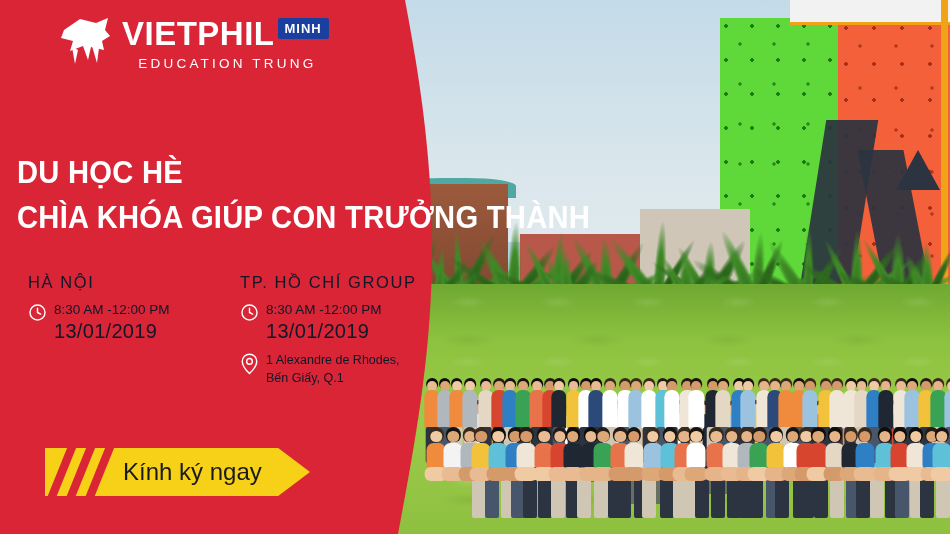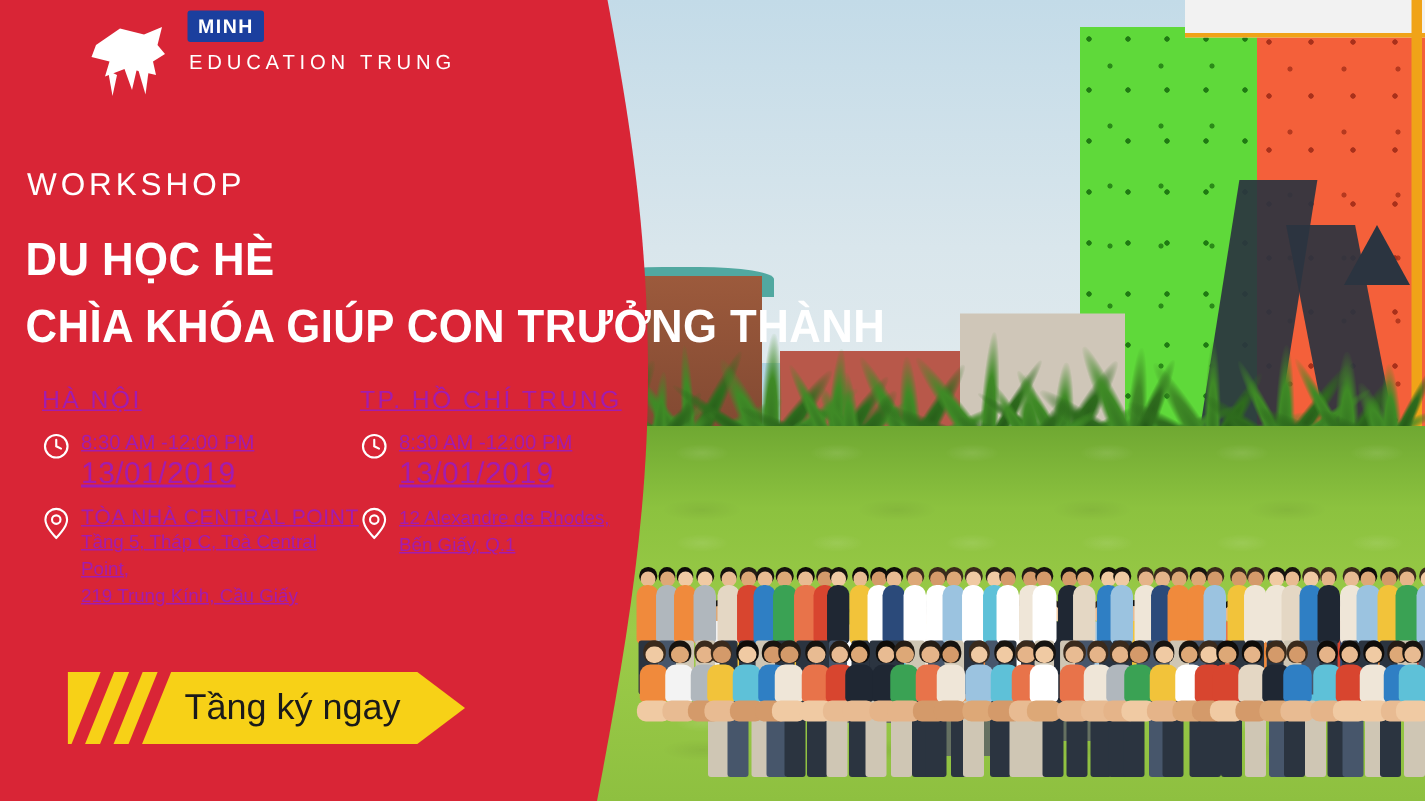--- a/index.html
+++ b/index.html
@@ -206,21 +206,21 @@
   }
   .h2 {
     position: absolute; left: 17px; top: 200px;
     font-size: 31px; font-weight: 700; color: #ffffff;
     letter-spacing: 0.3px; transform: scaleX(.94); transform-origin: left center;
     white-space: nowrap;
   }
 
   
   .venues { position: absolute; left: 0; top: 258px; width: 430px; }
-  .venue { position: absolute; top: 0; color: #a21caf; text-decoration: underline; }
+  .venue { position: absolute; top: 15px; color: #0f172a; }
   .venue.hanoi { left: 28px; width: 205px; }
   .venue.hcm   { left: 240px; width: 200px; }
   .venue-city {
     font-size: 16.5px; font-weight: 400; letter-spacing: 1.6px;
     margin-bottom: 9px; white-space: nowrap;
   }
   .vrow { display: flex; align-items: flex-start; margin-bottom: 8px; }
   .vicon { width: 26px; flex: 0 0 26px; padding-top: 2px; }
   .vicon svg { display: block; }
   .vtext { flex: 1; }
@@ -1210,92 +1210,79 @@
   <div class="logo">
     <div class="logo-mark">
       <svg width="58" height="52" viewBox="0 0 58 52" aria-hidden="true">
         <path fill="#ffffff" d="M6,16 L22,5 L38,9 L50,4 L47,16 L52,22 L44,27 L46,36 L33,33 L30,46 L25,32 L12,37 L15,27 L3,24 Z"></path>
         <path fill="#ffffff" d="M14,33 L20,36 L17,50 Z"></path>
         <path fill="#ffffff" d="M34,32 L41,34 L39,49 Z"></path>
       </svg>
     </div>
     <div class="logo-text-wrap">
       <div class="logo-row">
+        <div class="logo-word">VIETPHIL</div>
         <div class="logo-badge">MINH</div>
       </div>
       <div class="logo-sub">EDUCATION TRUNG</div>
     </div>
   </div>
 
-  <div class="workshop">WORKSHOP</div>
   <div class="h1">DU HỌC HÈ</div>
   <div class="h2">CHÌA KHÓA GIÚP CON TRƯỞNG THÀNH</div>
 
   <div class="venues">
 
     <div class="venue hanoi">
       <div class="venue-city">HÀ NỘI</div>
       <div class="vrow">
         <div class="vicon">
           <svg width="19" height="19" viewBox="0 0 24 24" aria-hidden="true">
             <circle cx="12" cy="12" r="9.5" fill="none" stroke="#ffffff" stroke-width="1.8"></circle>
             <path d="M12 6.5 L12 12 L16 14" fill="none" stroke="#ffffff" stroke-width="1.8" stroke-linecap="round"></path>
           </svg>
         </div>
         <div class="vtext">
           <div class="vtime">8:30 AM -12:00 PM</div>
           <div class="vdate">13/01/2019</div>
         </div>
       </div>
-      <div class="vrow">
-        <div class="vicon">
-          <svg width="19" height="22" viewBox="0 0 24 28" aria-hidden="true">
-            <path d="M12 1.6 C6.9 1.6 2.8 5.7 2.8 10.8 C2.8 17.4 12 26.2 12 26.2 C12 26.2 21.2 17.4 21.2 10.8 C21.2 5.7 17.1 1.6 12 1.6 Z" fill="none" stroke="#ffffff" stroke-width="1.8"></path>
-            <circle cx="12" cy="10.7" r="3.6" fill="none" stroke="#ffffff" stroke-width="1.8"></circle>
-          </svg>
-        </div>
-        <div class="vtext">
-          <div class="vplace-name">TÒA NHÀ CENTRAL POINT</div>
-          <div class="vplace-addr">Tầng 5, Tháp C, Toà Central Point,</div>
-          <div class="vplace-addr">219 Trung Kính, Cầu Giấy</div>
-        </div>
-      </div>
     </div>
 
     <div class="venue hcm">
-      <div class="venue-city">TP. HỒ CHÍ TRUNG</div>
+      <div class="venue-city">TP. HỒ CHÍ GROUP</div>
       <div class="vrow">
         <div class="vicon">
           <svg width="19" height="19" viewBox="0 0 24 24" aria-hidden="true">
             <circle cx="12" cy="12" r="9.5" fill="none" stroke="#ffffff" stroke-width="1.8"></circle>
             <path d="M12 6.5 L12 12 L16 14" fill="none" stroke="#ffffff" stroke-width="1.8" stroke-linecap="round"></path>
           </svg>
         </div>
         <div class="vtext">
           <div class="vtime">8:30 AM -12:00 PM</div>
           <div class="vdate">13/01/2019</div>
         </div>
       </div>
       <div class="vrow">
         <div class="vicon">
           <svg width="19" height="22" viewBox="0 0 24 28" aria-hidden="true">
             <path d="M12 1.6 C6.9 1.6 2.8 5.7 2.8 10.8 C2.8 17.4 12 26.2 12 26.2 C12 26.2 21.2 17.4 21.2 10.8 C21.2 5.7 17.1 1.6 12 1.6 Z" fill="none" stroke="#ffffff" stroke-width="1.8"></path>
             <circle cx="12" cy="10.7" r="3.6" fill="none" stroke="#ffffff" stroke-width="1.8"></circle>
           </svg>
         </div>
         <div class="vtext">
-          <div class="vplace-addr">12 Alexandre de Rhodes,</div>
+          <div class="vplace-addr">1 Alexandre de Rhodes,</div>
           <div class="vplace-addr">Bến Giấy, Q.1</div>
         </div>
       </div>
     </div>
   </div>
 
   <div class="cta">
     <div class="cta-shape">
       <div class="stripe" style="left:12px"></div>
       <div class="stripe" style="left:31px"></div>
       <div class="stripe" style="left:50px"></div>
     </div>
-    <div class="cta-label">Tầng ký ngay</div>
+    <div class="cta-label">Kính ký ngay</div>
   </div>
 
 </div>
 
 </body></html>

